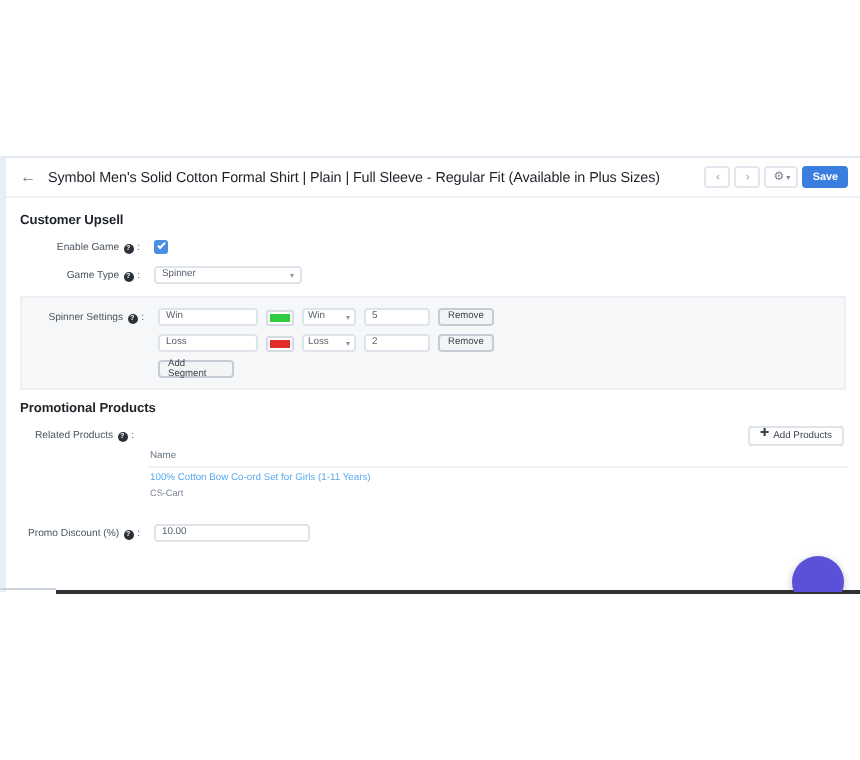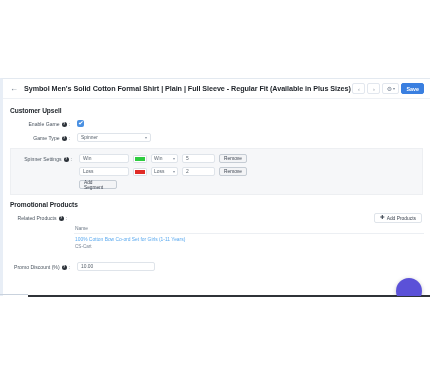--- a/index.html
+++ b/index.html
@@ -65,21 +65,21 @@
     font-size: 8px;
     color: #6b7785;
     line-height: 1;
     margin-right: 6px;
     cursor: pointer;
     user-select: none;
   }
 
   .page-title {
     font-size: 7.2px;
-    font-weight: bold;
+    font-weight: normal;
     color: #1e2329;
     white-space: nowrap;
     overflow: hidden;
     letter-spacing: -0.05px;
     flex: 0 1 auto;
     text-align: right;
   }
 
   .header-actions {
     margin-left: auto;

